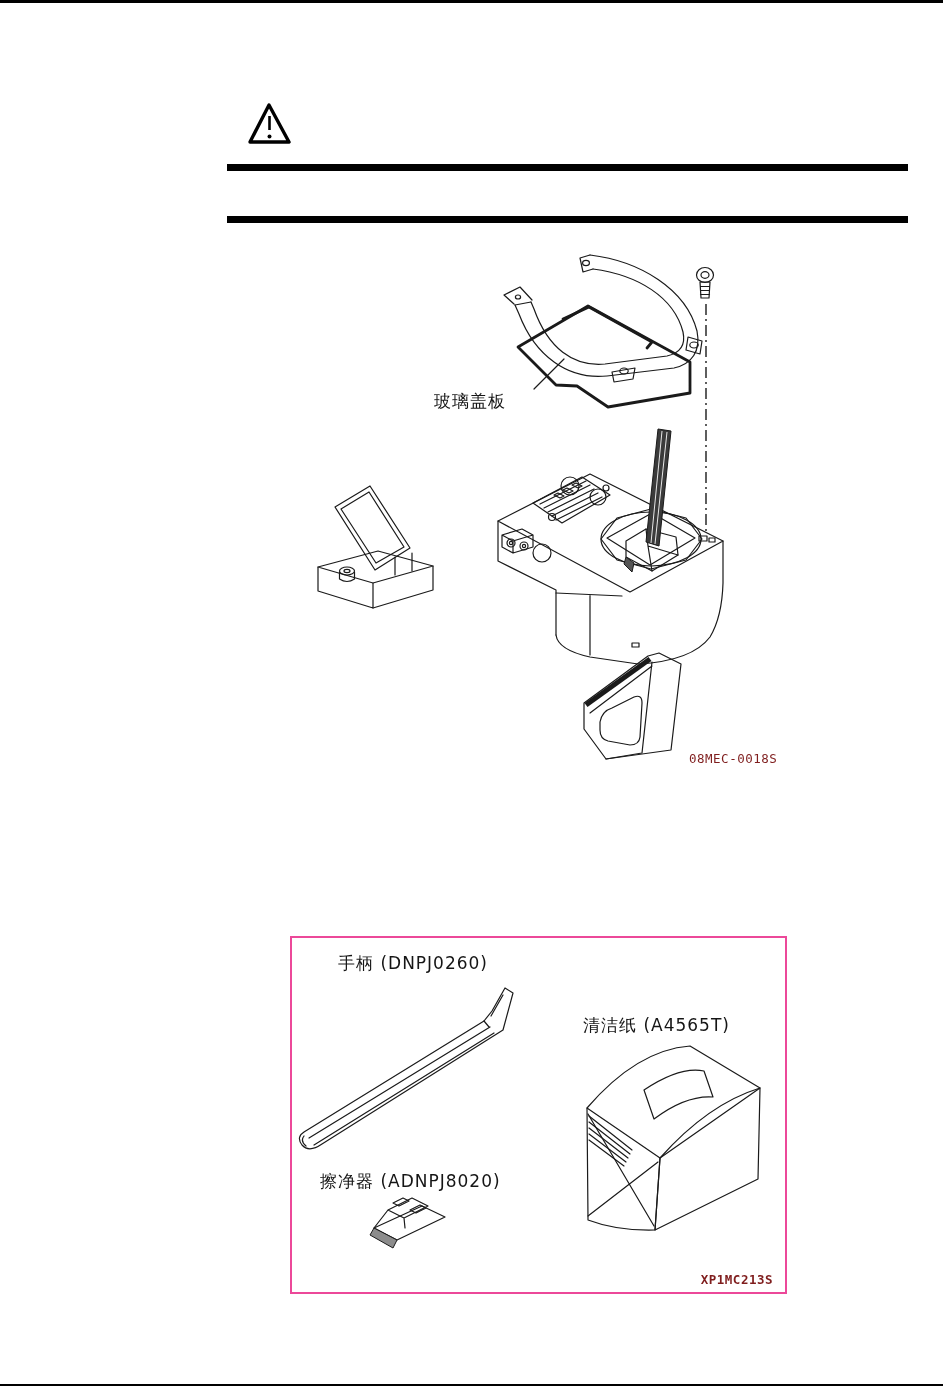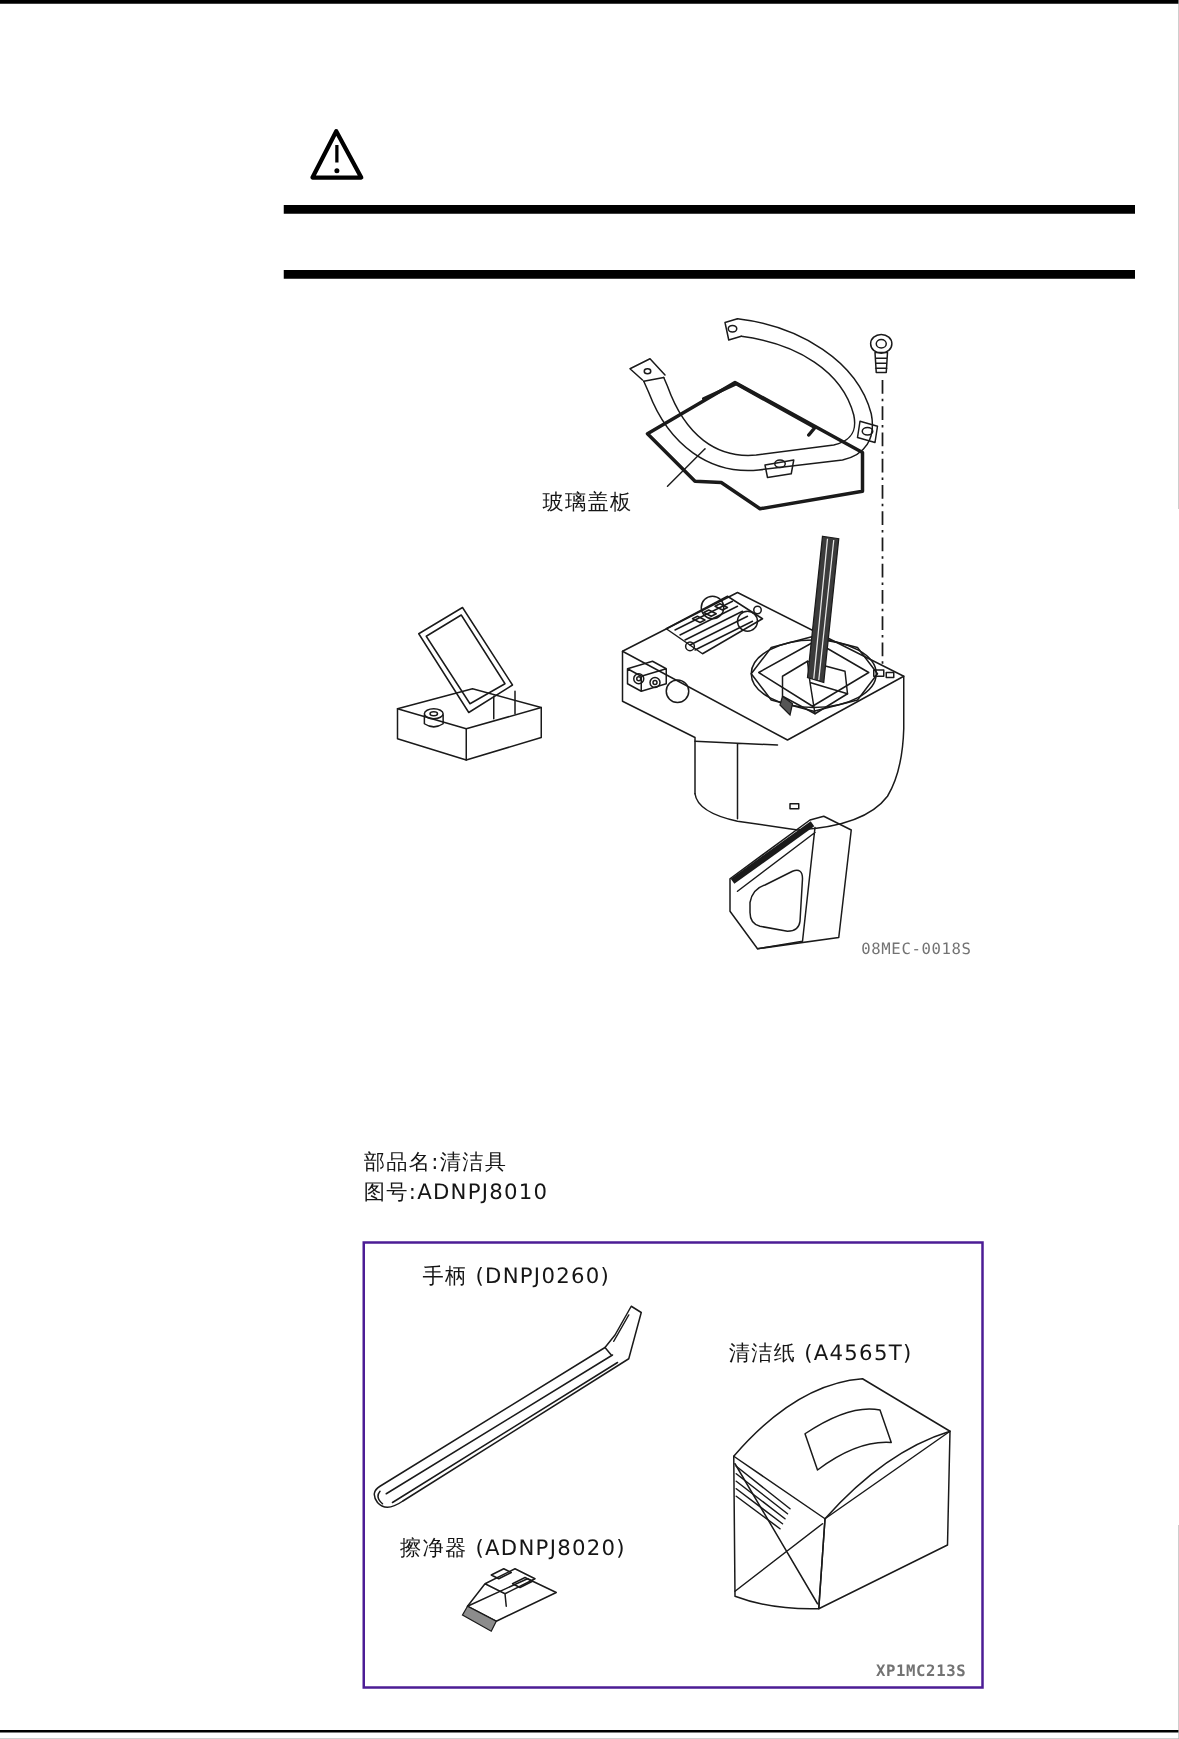--- a/index.html
+++ b/index.html
@@ -1,23 +1,23 @@
 <!DOCTYPE html>
 <html><head>
 <meta charset="utf-8">
 <style>
   html,body{margin:0;padding:0;background:#888;}
   .page{position:relative;width:943px;height:1391px;background:#ffffff;overflow:hidden;
         font-family:"DejaVu Sans",sans-serif;color:#111;}
   .abs{position:absolute;}
   .rule{position:absolute;background:#000;}
   .label{font-size:17px;letter-spacing:1px;white-space:nowrap;color:#151515;}
-  .code{font-family:"DejaVu Sans Mono",monospace;font-size:12.5px;letter-spacing:0.5px;color:#737373;white-space:nowrap;}
+  .code{font-family:"DejaVu Sans Mono",monospace;font-size:12.5px;letter-spacing:0.5px;color:#7f1d1d;white-space:nowrap;}
   .partinfo{font-size:17px;line-height:24px;letter-spacing:1px;color:#151515;white-space:nowrap;}
-  .toolbox{position:absolute;left:290px;top:993px;width:493px;height:354px;border:2px solid #4c1d95;background:#fff;}
+  .toolbox{position:absolute;left:290px;top:936px;width:493px;height:354px;border:2px solid #ec4899;background:#fff;}
   svg{display:block;}
   .ln{stroke:#1a1a1a;stroke-width:1.2;fill:none;stroke-linejoin:round;stroke-linecap:round;}
   .thick{stroke:#1a1a1a;stroke-width:2.8;fill:none;stroke-linejoin:round;stroke-linecap:round;}
 </style>
 </head>
 <body>
 
 <div class="page">
 
   <div class="rule" style="left:0;top:0;width:943px;height:3px;"></div>
@@ -126,24 +126,20 @@
       <path d="M 296,460 L 360,414" stroke="#1a1a1a" stroke-width="5" fill="none"></path>
       <path class="ln" stroke-width="1" d="M 300,468 L 362,421 M 362,417 L 352,508 L 316,514"></path>
       <path class="ln" d="M 310,477 Q 312,466 322,463 L 344,452 Q 352,449 352,458 L 350,492 Q 349,500 340,500 L 318,496 Q 310,494 310,485 Z"></path>
     </g>
   </svg>
 
   <div class="abs label" style="left:434px;top:390px;">玻璃盖板</div>
 
   <div class="abs code" style="left:689px;top:751px;">08MEC-0018S</div>
 
-  <div class="abs partinfo" style="left:291px;top:918px;">
-    <div>部品名:清洁具</div>
-    <div>图号:ADNPJ8010</div>
-  </div>
 
   <div class="toolbox">
 
     <svg style="position:absolute;left:0;top:0;" width="493" height="354" viewBox="0 0 493 354">
 
       <g>
         <path class="ln" d="M 12,194 L 192,83 L 200,73 L 213,50 L 221,55 L 211,92 L 30,206 Q 17,215 10,207 Q 4,199 12,194 Z"></path>
         <path class="ln" stroke-width="1" d="M 17,200 L 198,89 M 22,207 L 202,95 M 199,78 L 211,57 M 192,83 L 197,89 M 12,198 Q 8,203 14,208"></path>
       </g>
 

